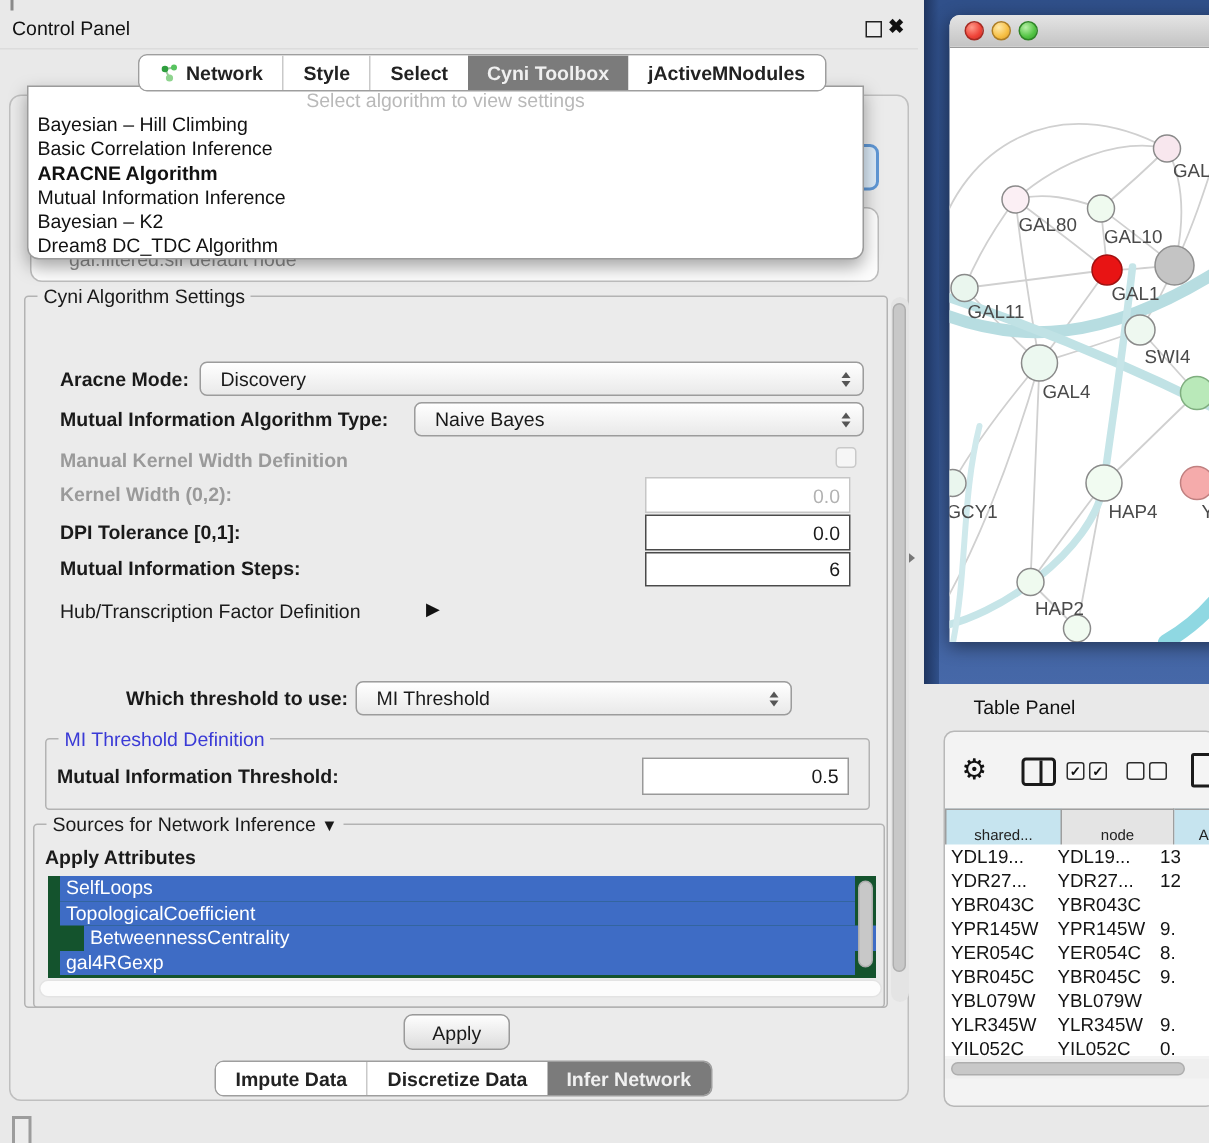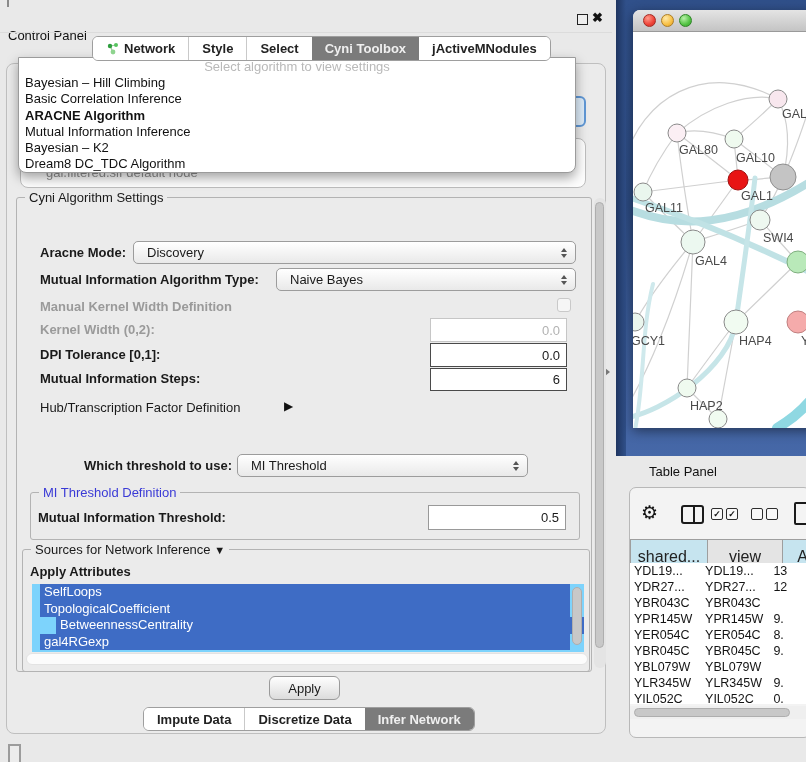--- a/index.html
+++ b/index.html
@@ -45,38 +45,38 @@
   .sbthumb{position:absolute;background:#c8c8c8;border:1px solid #aeaeae;border-radius:5px;box-sizing:border-box}
   
   .btn{position:absolute;display:flex;align-items:center;justify-content:center;background:linear-gradient(#fefefe,#dcdcdc);
        border:1px solid #9a9a9a;border-radius:6px;font-size:13px}
   
   .light{position:absolute;width:13px;height:13px;border-radius:50%;box-sizing:border-box}
   .light.red{background:radial-gradient(circle at 35% 30%,#ff9a8a,#ee4237 60%,#c2322a);border:1px solid #a52a22}
   .light.yel{background:radial-gradient(circle at 35% 30%,#ffe9a8,#f7bf43 60%,#d79a2e);border:1px solid #ad7d25}
   .light.grn{background:radial-gradient(circle at 35% 30%,#b8f0a8,#52c343 60%,#3a9e30);border:1px solid #2f8527}
   
-  .th{display:flex;align-items:center;justify-content:center;font-size:16px;color:#222;box-sizing:border-box;
+  .th{display:flex;align-items:center;justify-content:center;font-size:10px;color:#222;box-sizing:border-box;
       border-top:1px solid #9e9e9e;border-bottom:1px solid #9e9e9e;border-right:1px solid #9e9e9e;height:36px}
   .tr{display:flex;height:16px;line-height:16px;font-size:12.5px;color:#141414}
   .td{box-sizing:border-box;padding-left:4px;overflow:hidden;white-space:nowrap}
   
   .split-icon{position:absolute;width:19px;height:15px;border:2px solid #1a1a1a;border-radius:3px}
   .split-icon::after{content:"";position:absolute;left:50%;top:0;width:2px;height:100%;background:#1a1a1a}
   .cbx{position:absolute;width:10px;height:10px;border:1.5px solid #2d2d2d;border-radius:2px;background:#f8f8f8;
        display:flex;align-items:center;justify-content:center;font-size:9px;font-weight:bold;color:#111}
   .doc-icon{position:absolute;width:16px;height:19px;border:2px solid #1a1a1a;border-radius:2px;background:#f4f4f4}
 </style>
 </head>
 <body>
 
 <div id="root">
 
   <div class="abs" style="left:7px;top:0;width:2px;height:7px;background:#8a8a8a"></div>
-  <div class="abs" style="left:8px;top:28px;font-size:13px;color:#111">Control Panel</div>
+  <div class="abs" style="left:8px;top:11px;font-size:13px;color:#111">Control Panel</div>
   <div class="abs" style="left:577px;top:14px;width:9px;height:9px;border:1.5px solid #222;background:#eee"></div>
   <div class="abs" style="left:592px;top:10px;font-size:13px;font-weight:bold;color:#111">✖</div>
   <div class="abs" style="left:0;top:32px;width:612px;height:1px;background:#dcdcdc"></div>
 
   <div class="abs" style="left:6px;top:63px;width:600px;height:671px;background:#ebebeb;border:1px solid #bfbfbf;border-radius:8px;box-sizing:border-box;z-index:1"></div>
 
   <div class="tabgroup" id="top-tabs" style="left:92px;top:36px;height:23px;z-index:60">
       <div class="tab">
         <svg width="13" height="13">
           <line x1="4" y1="4" x2="10" y2="3" stroke="#9bc79b" stroke-width="1.2"></line>
@@ -170,21 +170,21 @@
   <div class="group" style="left:30px;top:492px;width:548px;height:46px;z-index:4">
     <span class="gtitle" style="color:#3a3ad6">MI Threshold Definition</span>
   </div>
   <div class="abs bold" style="left:38px;top:506px;height:24px;line-height:24px;z-index:5">Mutual Information Threshold:</div>
   <div class="field mid" style="left:428px;top:505px;width:138px;height:25px;z-index:5">0.5</div>
 
   <div class="group" style="left:22px;top:549px;width:566px;height:121px;z-index:3">
     <span class="gtitle"><span>Sources for Network Inference</span> <span style="font-size:11px">▼</span></span>
   </div>
   <div class="abs bold" style="left:30px;top:564px;z-index:4">Apply Attributes</div>
-  <div class="abs" style="left:32px;top:584px;width:552px;height:68px;background:#7dd3fc;overflow:hidden;z-index:4" id="attr-list">
+  <div class="abs" style="left:32px;top:584px;width:552px;height:68px;background:#14532d;overflow:hidden;z-index:4" id="attr-list">
       <div class="attr-item" style="background: rgb(62, 108, 197); color: rgb(255, 255, 255);">SelfLoops</div>
       <div class="attr-item" style="background: rgb(62, 108, 197); color: rgb(255, 255, 255);">TopologicalCoefficient</div>
       <div class="attr-item" style="background: rgb(62, 108, 197); color: rgb(255, 255, 255); margin-left: 24px;">BetweennessCentrality</div>
       <div class="attr-item" style="background: rgb(62, 108, 197); color: rgb(255, 255, 255);">gal4RGexp</div>
     </div>
   <div class="sbthumb" style="left:572px;top:587px;width:10px;height:58px;z-index:5"></div>
   <div class="abs" style="left:26px;top:653px;width:562px;height:12px;background:#fcfcfc;border:1px solid #e3e3e3;border-radius:6px;box-sizing:border-box;z-index:4"></div>
 
   <div class="btn" style="left:269px;top:676px;width:69px;height:22px;z-index:4">Apply</div>
 
@@ -274,21 +274,21 @@
   <div class="abs" style="left:641px;top:501px;font-size:19px;color:#111">⚙</div>
   <div class="split-icon" style="left:681px;top:505px"></div>
   <div class="cbx" style="left:711px;top:508px">✓</div>
   <div class="cbx" style="left:726px;top:508px">✓</div>
   <div class="cbx" style="left:751px;top:508px"></div>
   <div class="cbx" style="left:766px;top:508px"></div>
   <div class="doc-icon" style="left:794px;top:502px"></div>
 
   <div class="abs" style="left:630px;top:539px;display:flex" id="tbl-head">
       <div class="th" style="width: 78px; background: rgb(198, 228, 239); border-left: 1px solid rgb(158, 158, 158);">shared...</div>
-      <div class="th" style="width: 75px; background: rgb(228, 228, 228);">view</div>
+      <div class="th" style="width: 75px; background: rgb(228, 228, 228);">node</div>
       <div class="th" style="width: 40px; background: rgb(198, 228, 239);">A</div>
     </div>
   <div class="abs" style="left:630px;top:563px;width:176px;height:141px;background:#fff;overflow:hidden" id="tbl-body">
       <div class="tr">
         <div class="td" style="width: 78px;">YDL19...</div>
         <div class="td" style="width: 75px;">YDL19...</div>
         <div class="td" style="width: 40px;">13</div>
       </div>
       <div class="tr">
         <div class="td" style="width: 78px;">YDR27...</div>

